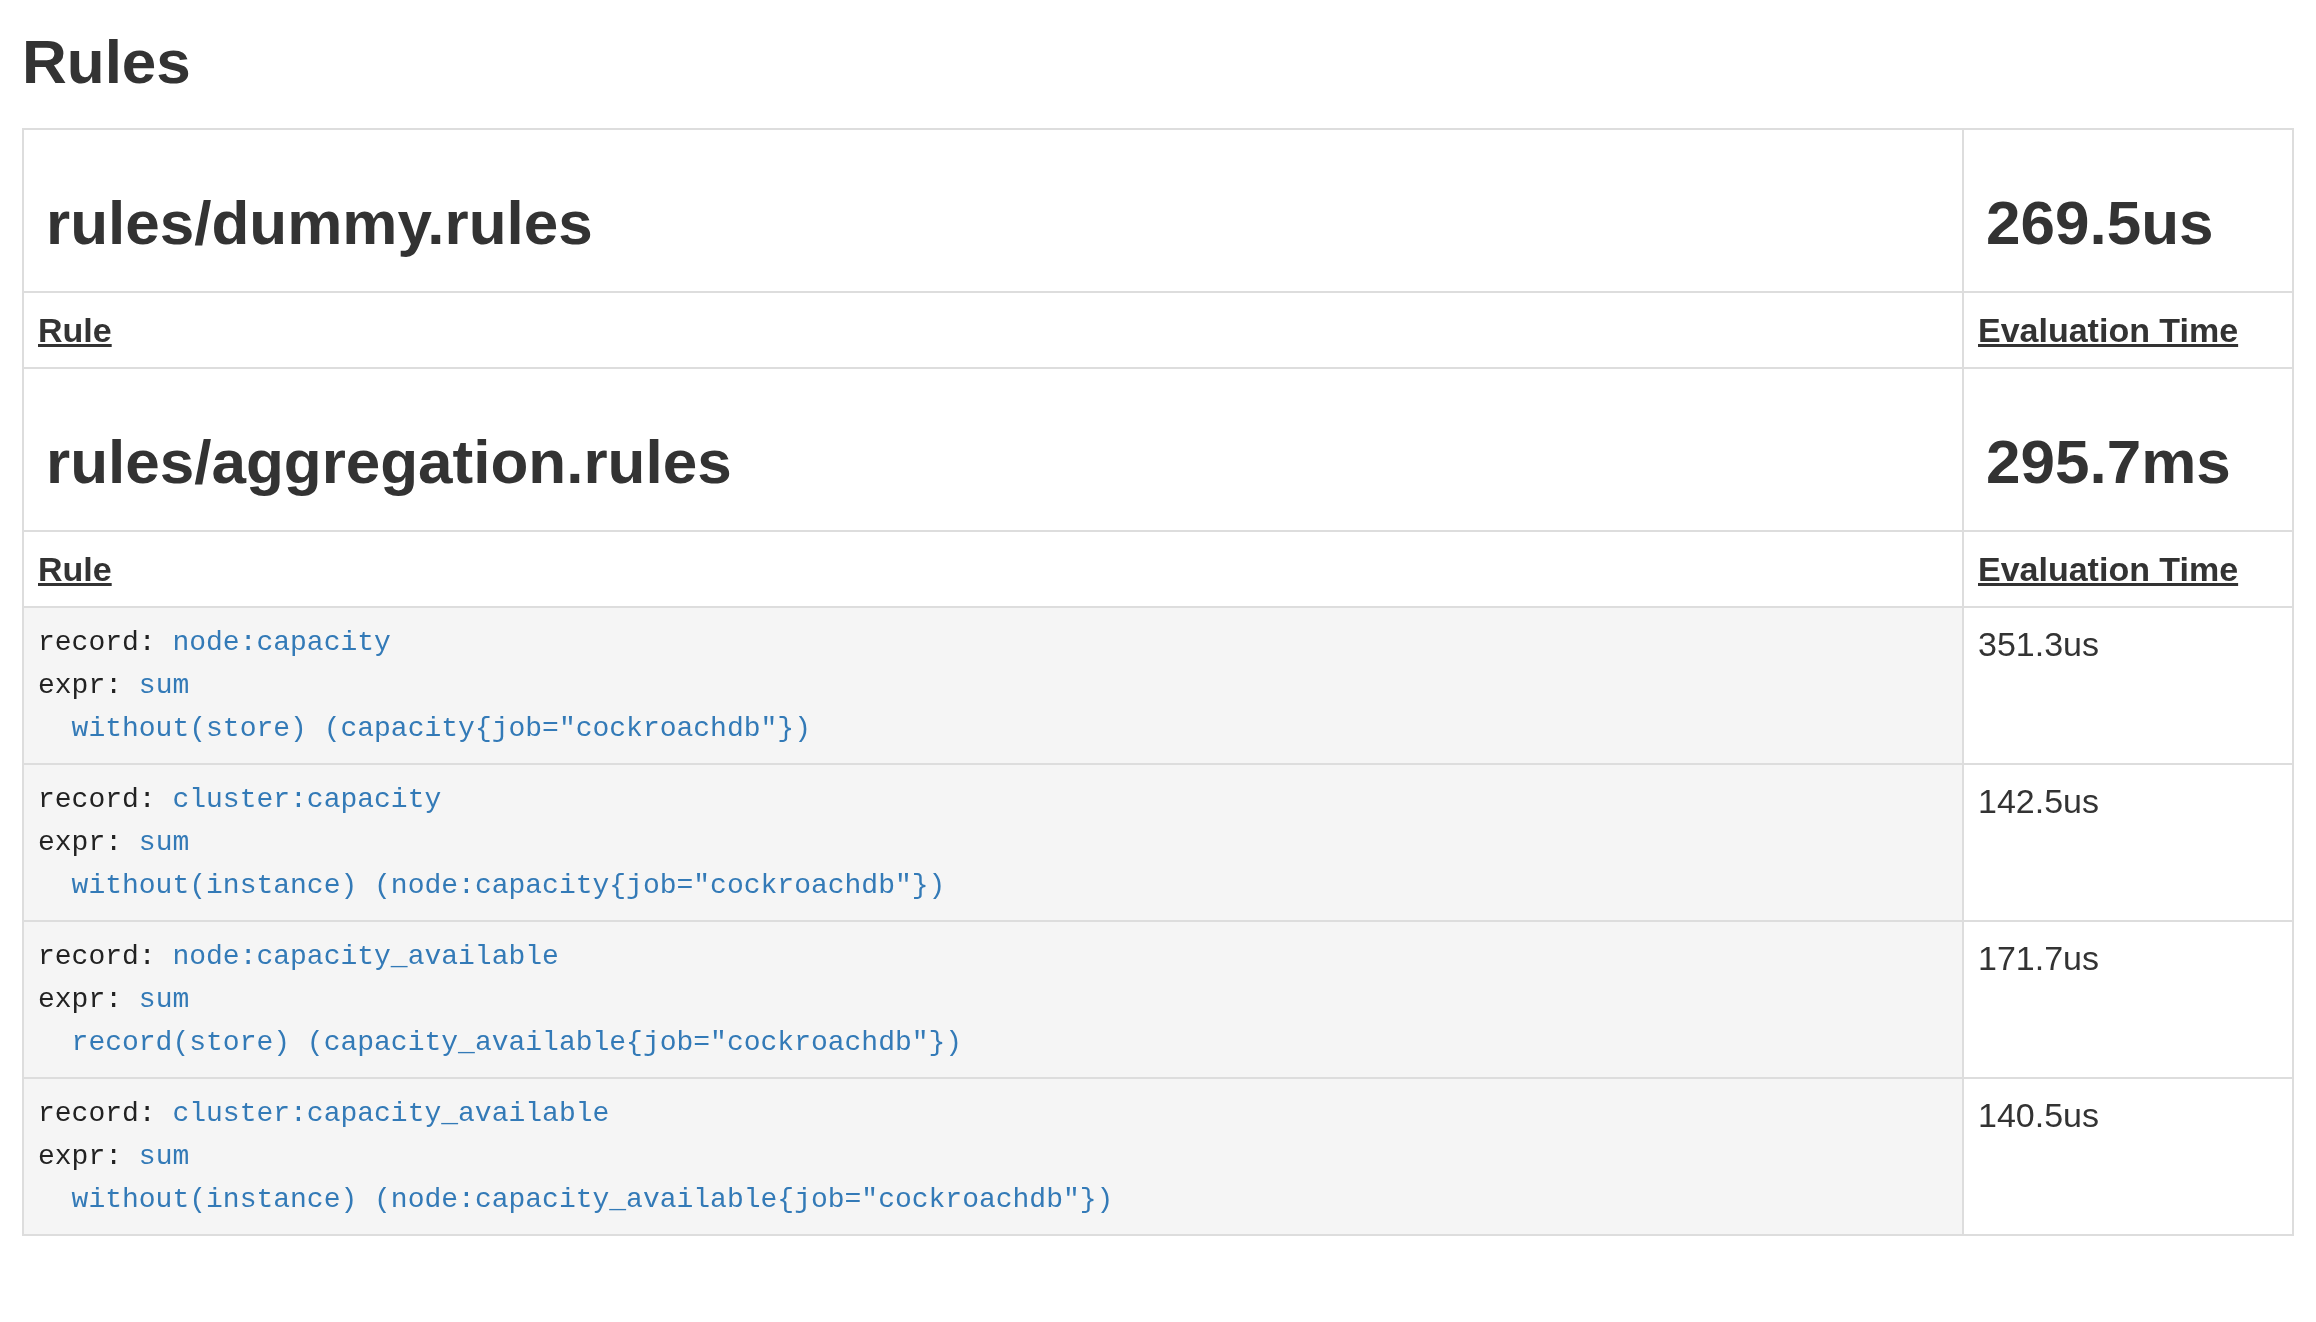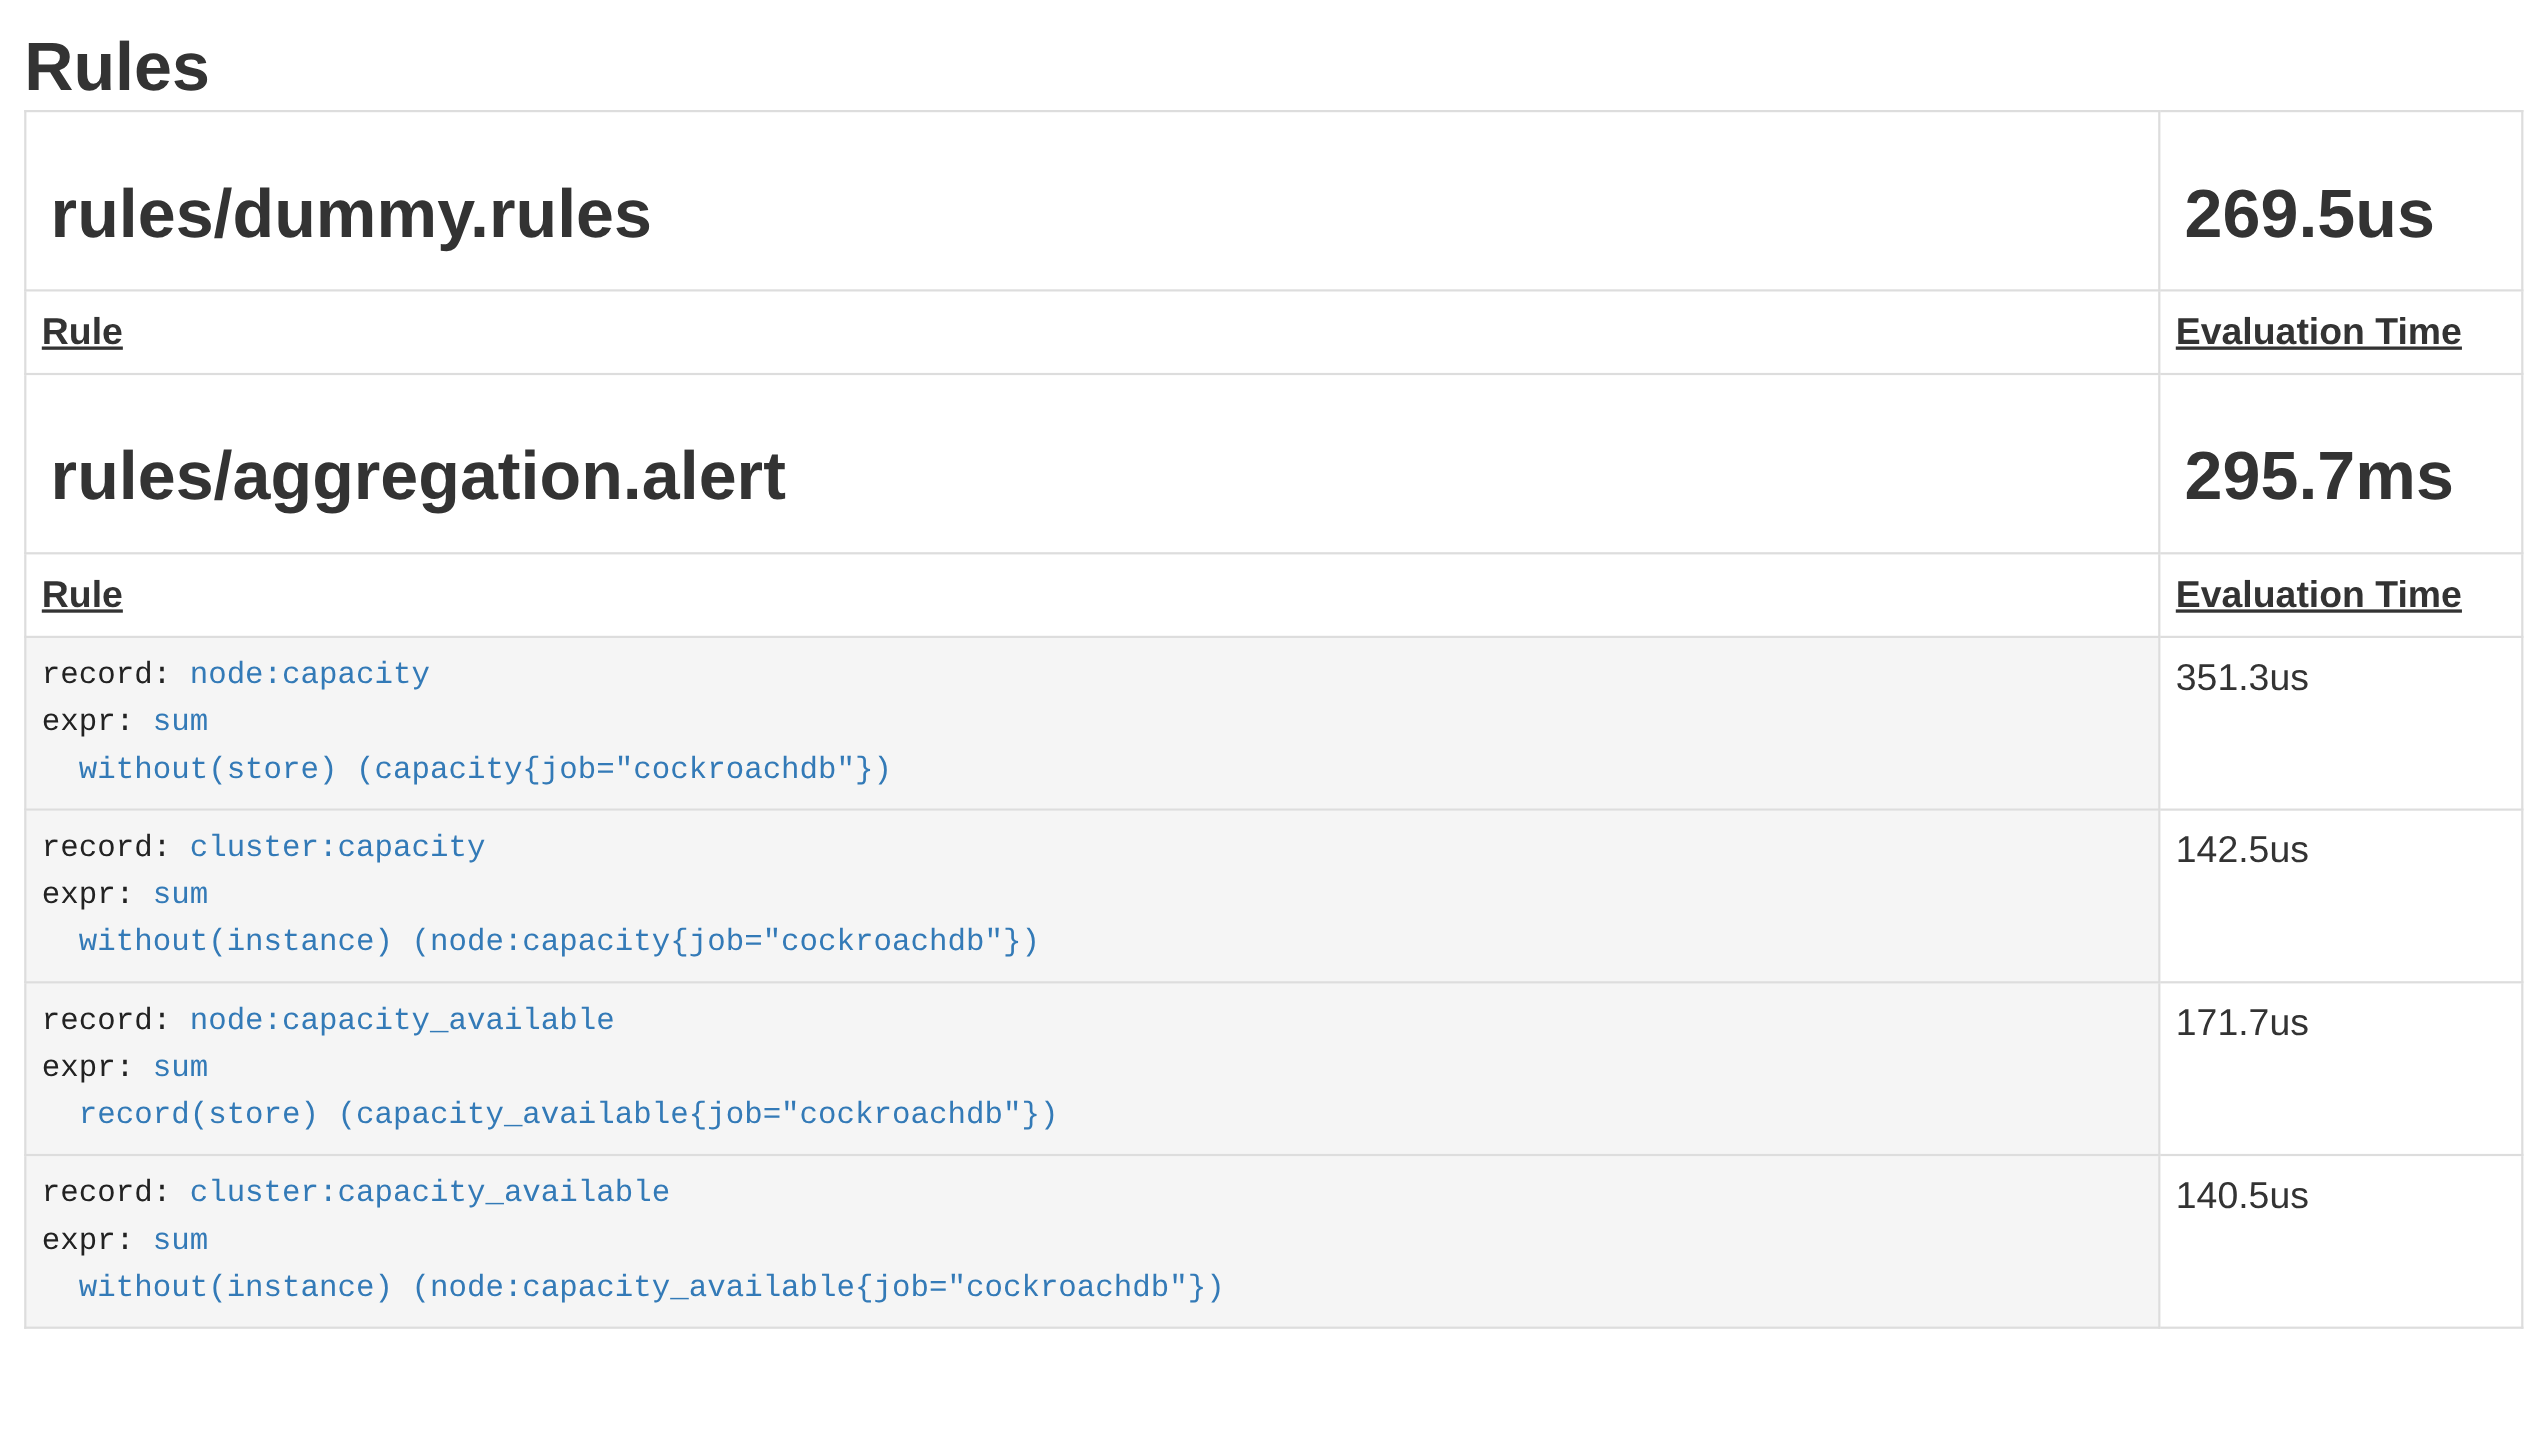--- a/index.html
+++ b/index.html
@@ -12,21 +12,21 @@
     font-family: "Liberation Sans", sans-serif;
     color: #333333;
   }
   .container {
     padding: 0 22px;
   }
   h1.page-title {
     font-size: 62px;
     line-height: 72px;
     font-weight: 700;
-    margin: 26px 0 2px 0;
+    margin: 26px 0 30px 0;
     color: #333333;
   }
   table.rules-table {
     width: 100%;
     border-collapse: collapse;
     table-layout: fixed;
   }
   table.rules-table td {
     border: 2px solid #dddddd;
     vertical-align: top;
@@ -103,21 +103,21 @@
       <b>Rule</b>
     </td>
     <td>
       <b>Evaluation Time</b>
     </td>
   </tr>
 
 
   <tr class="group-header">
     <td class="gh-cell">
-      <h2 class="group-heading">rules/aggregation.alert</h2>
+      <h2 class="group-heading">rules/aggregation.rules</h2>
     </td>
     <td class="gh-cell">
       <h2 class="group-heading">295.7ms</h2>
     </td>
   </tr>
   <tr class="cols-header">
     <td>
       <b>Rule</b>
     </td>
     <td>

